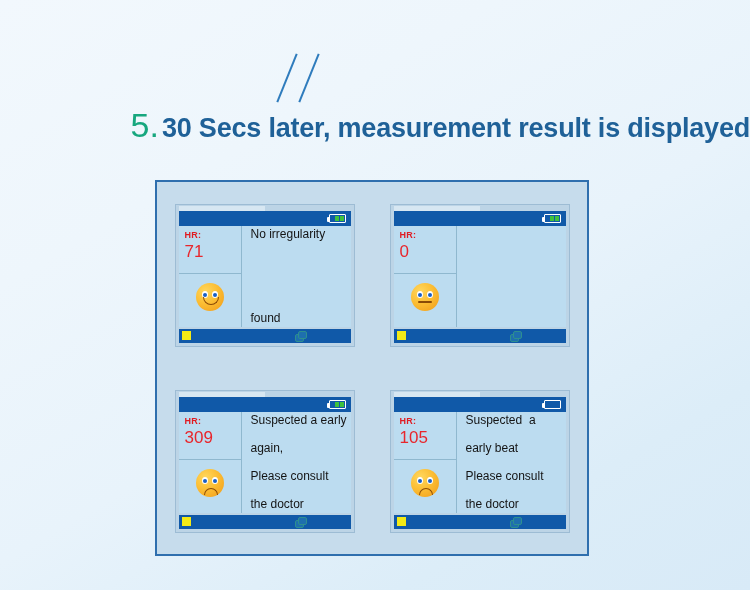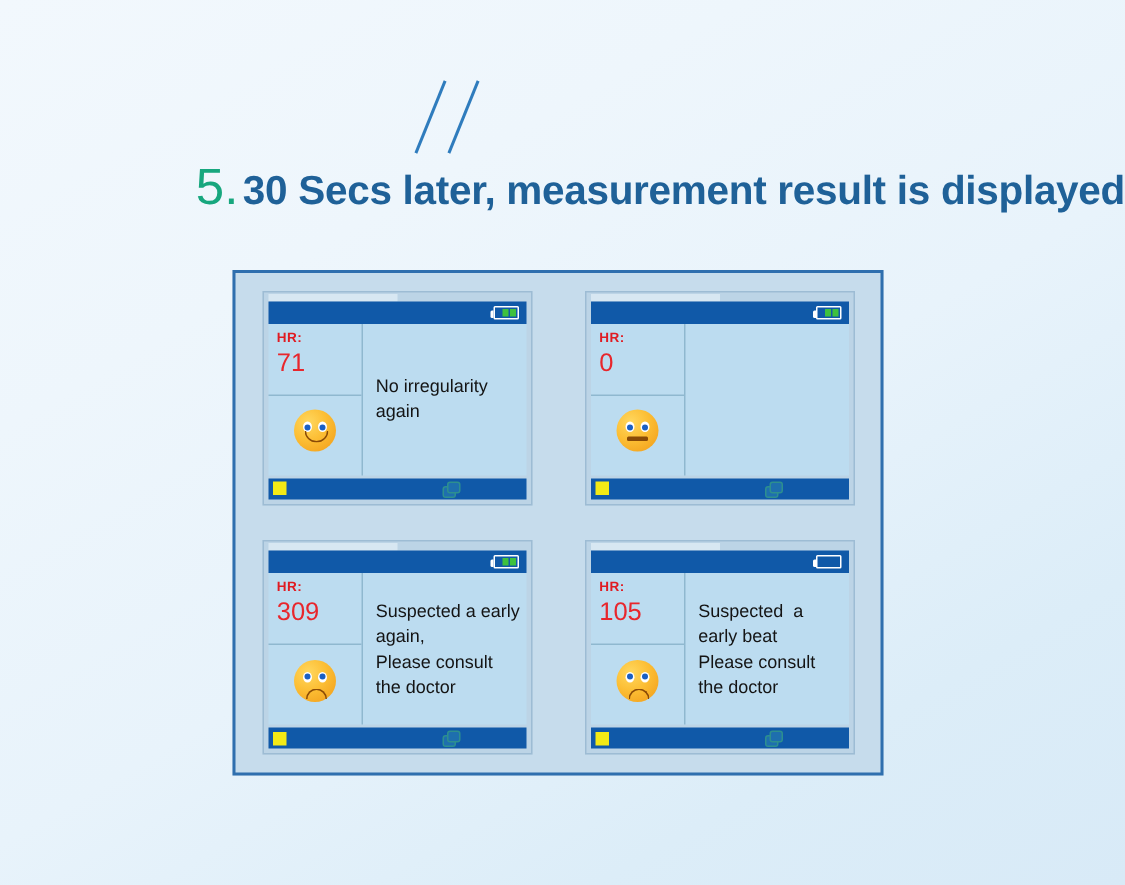--- a/index.html
+++ b/index.html
@@ -58,21 +58,21 @@
     vertical-align: baseline;
     margin-left: 3px;
   }
 
   
   .panel {
     position: absolute;
     left: 155px;
     top: 180px;
     width: 434px;
-    height: 337px;
+    height: 376px;
     background: #c6dcec;
     border: 2px solid #2f6fae;
     box-sizing: border-box;
   }
   .panel-grid {
     position: absolute;
     left: 0; top: 0;
     width: 100%;
     height: 100%;
     display: grid;
@@ -246,21 +246,21 @@
     height: 6px;
     border: 1.6px solid #8a4a06;
     border-bottom: none;
     border-radius: 12px 12px 0 0;
   }
 
   .msg-box {
     flex: 1;
     display: flex;
     flex-direction: column;
-    justify-content: center;
+    justify-content: space-between;
     padding: 0 6px 0 9px;
   }
   .msg-box .line {
     font-size: 12px;
     color: #141414;
     line-height: 17px;
     white-space: pre;
   }
 
   .bottombar {
@@ -331,21 +331,21 @@
           <div class="face-box">
             <div class="face">
               <span class="eye l"></span>
               <span class="eye r"></span>
               <span class="mouth-smile"></span>
             </div>
           </div>
         </div>
         <div class="msg-box">
           <div class="line">No irregularity</div>
-          <div class="line">again</div>
+          <div class="line">found</div>
         </div>
       </div>
       <div class="bottombar">
         <div class="softkey-square"></div>
         <div class="softkey-icon">
           <span class="a"></span>
           <span class="b"></span>
         </div>
       </div>
     </div>

